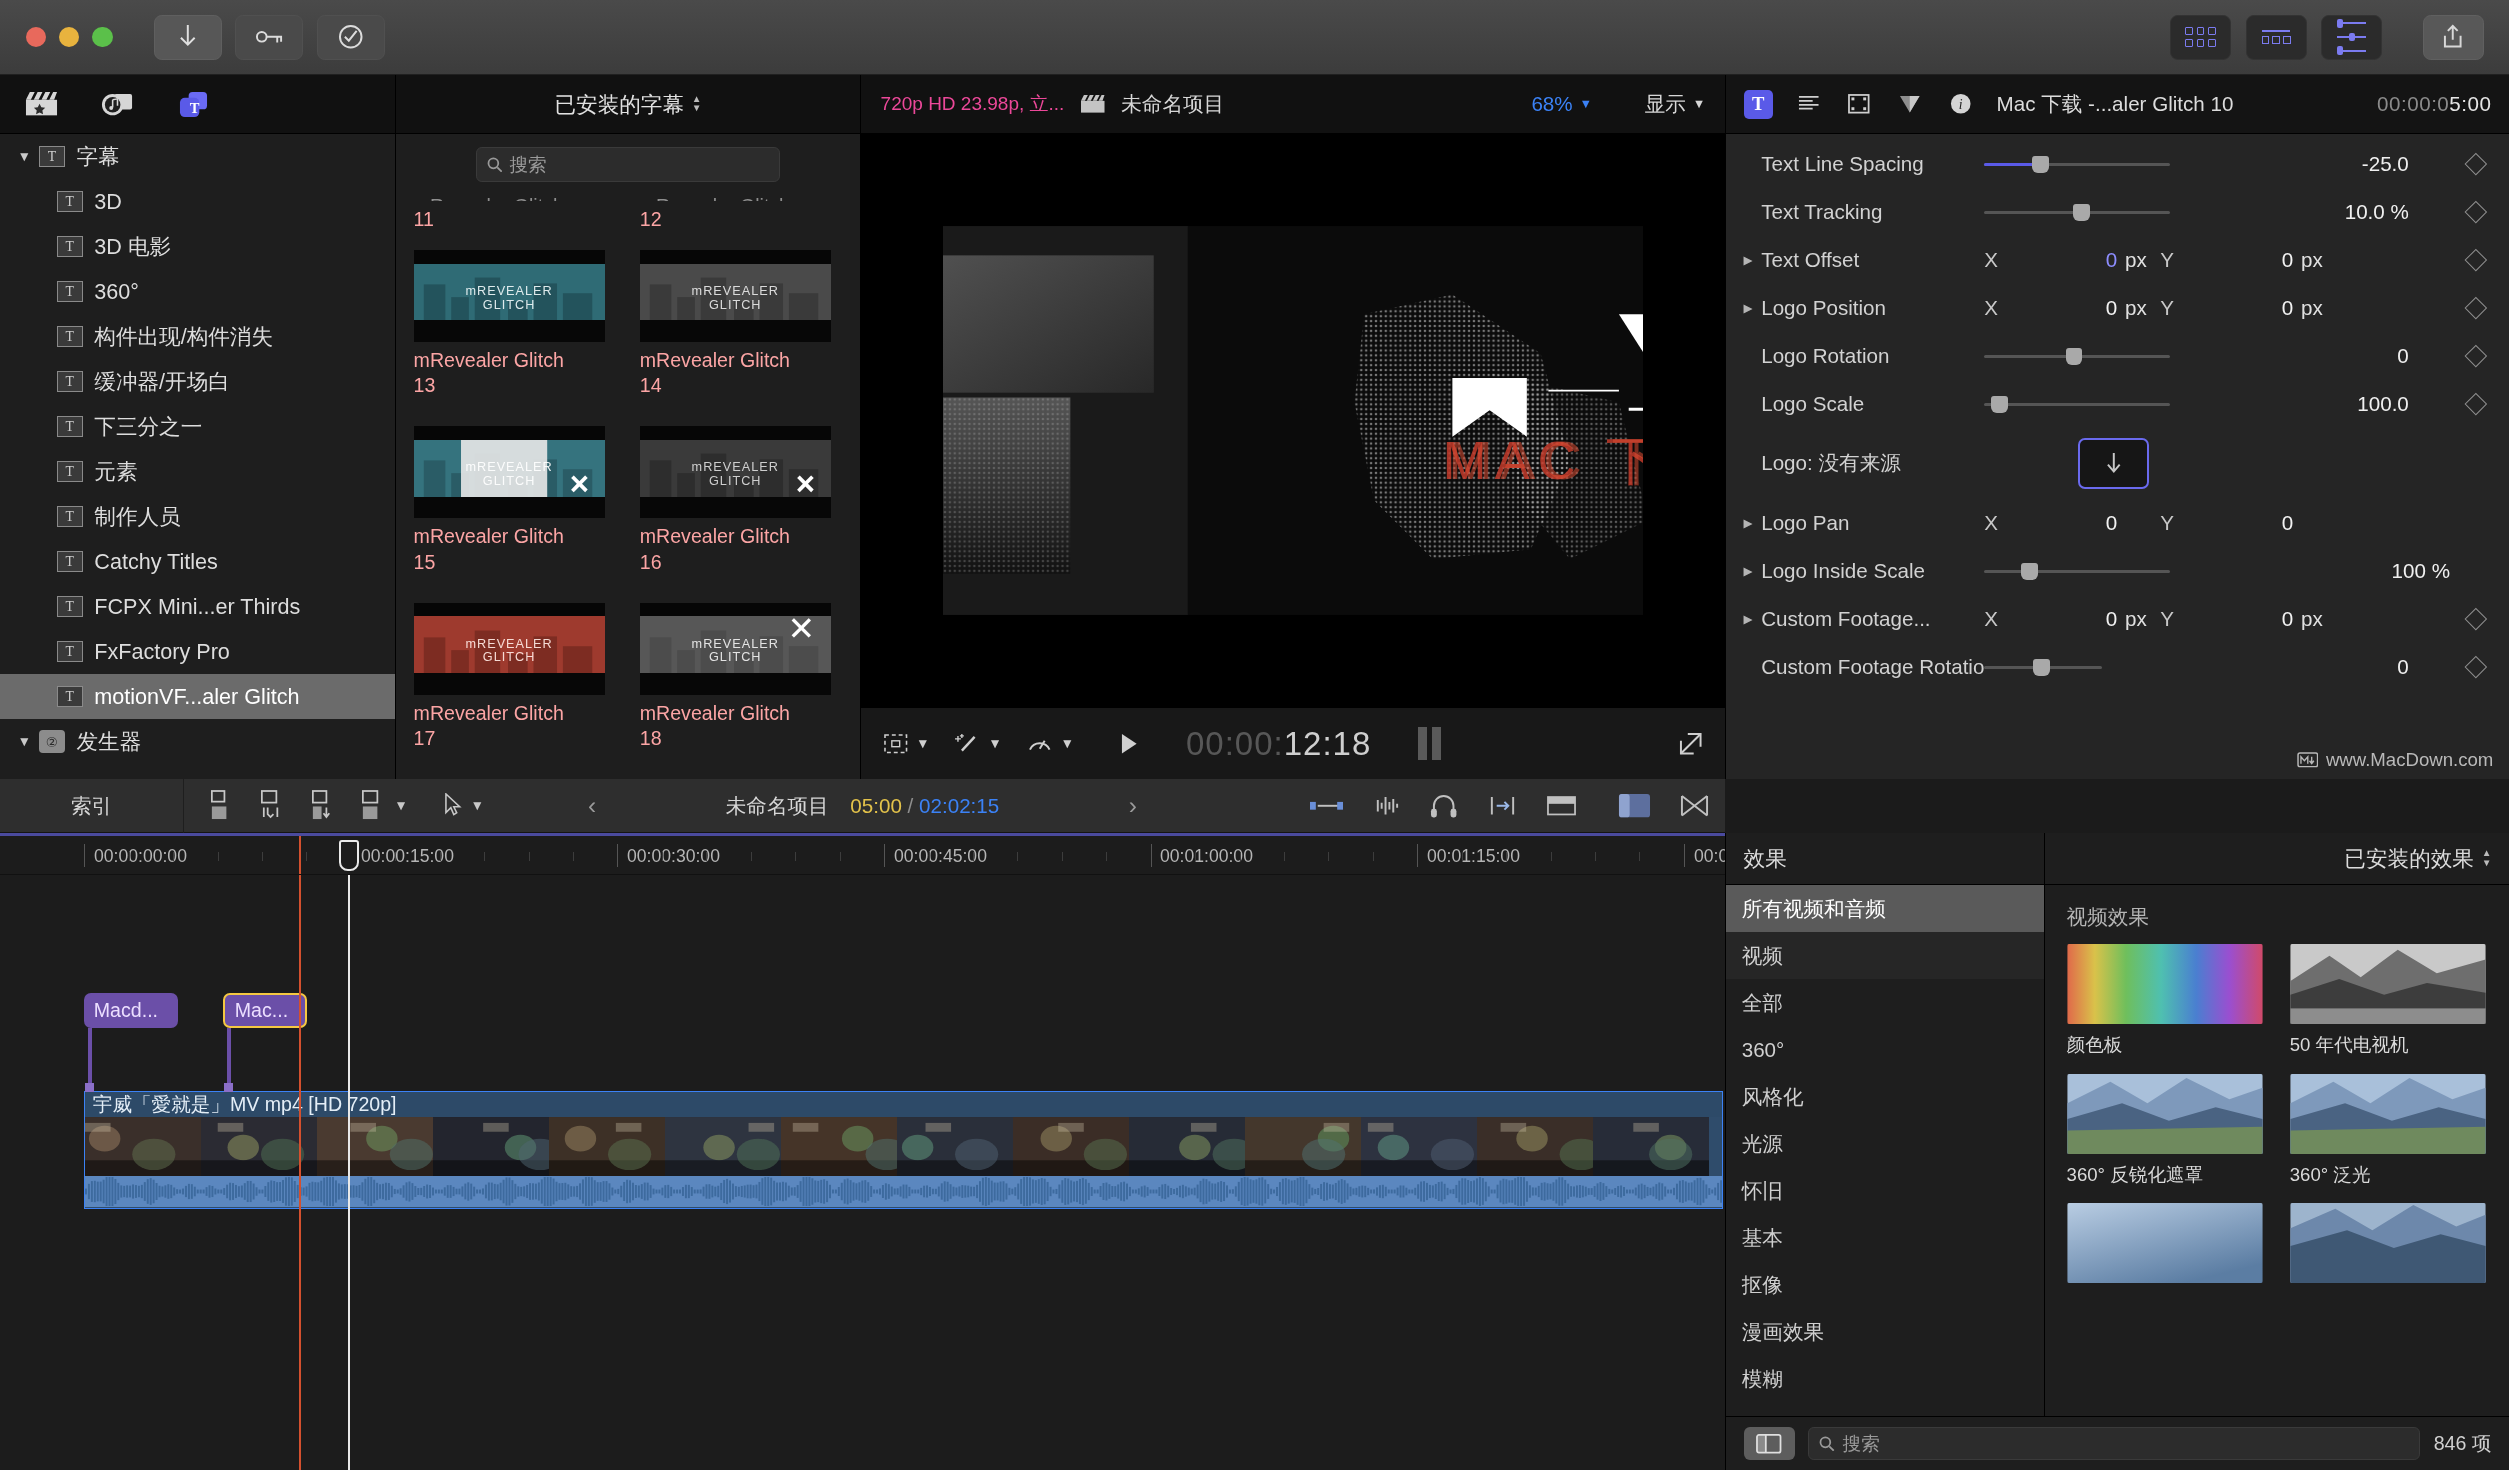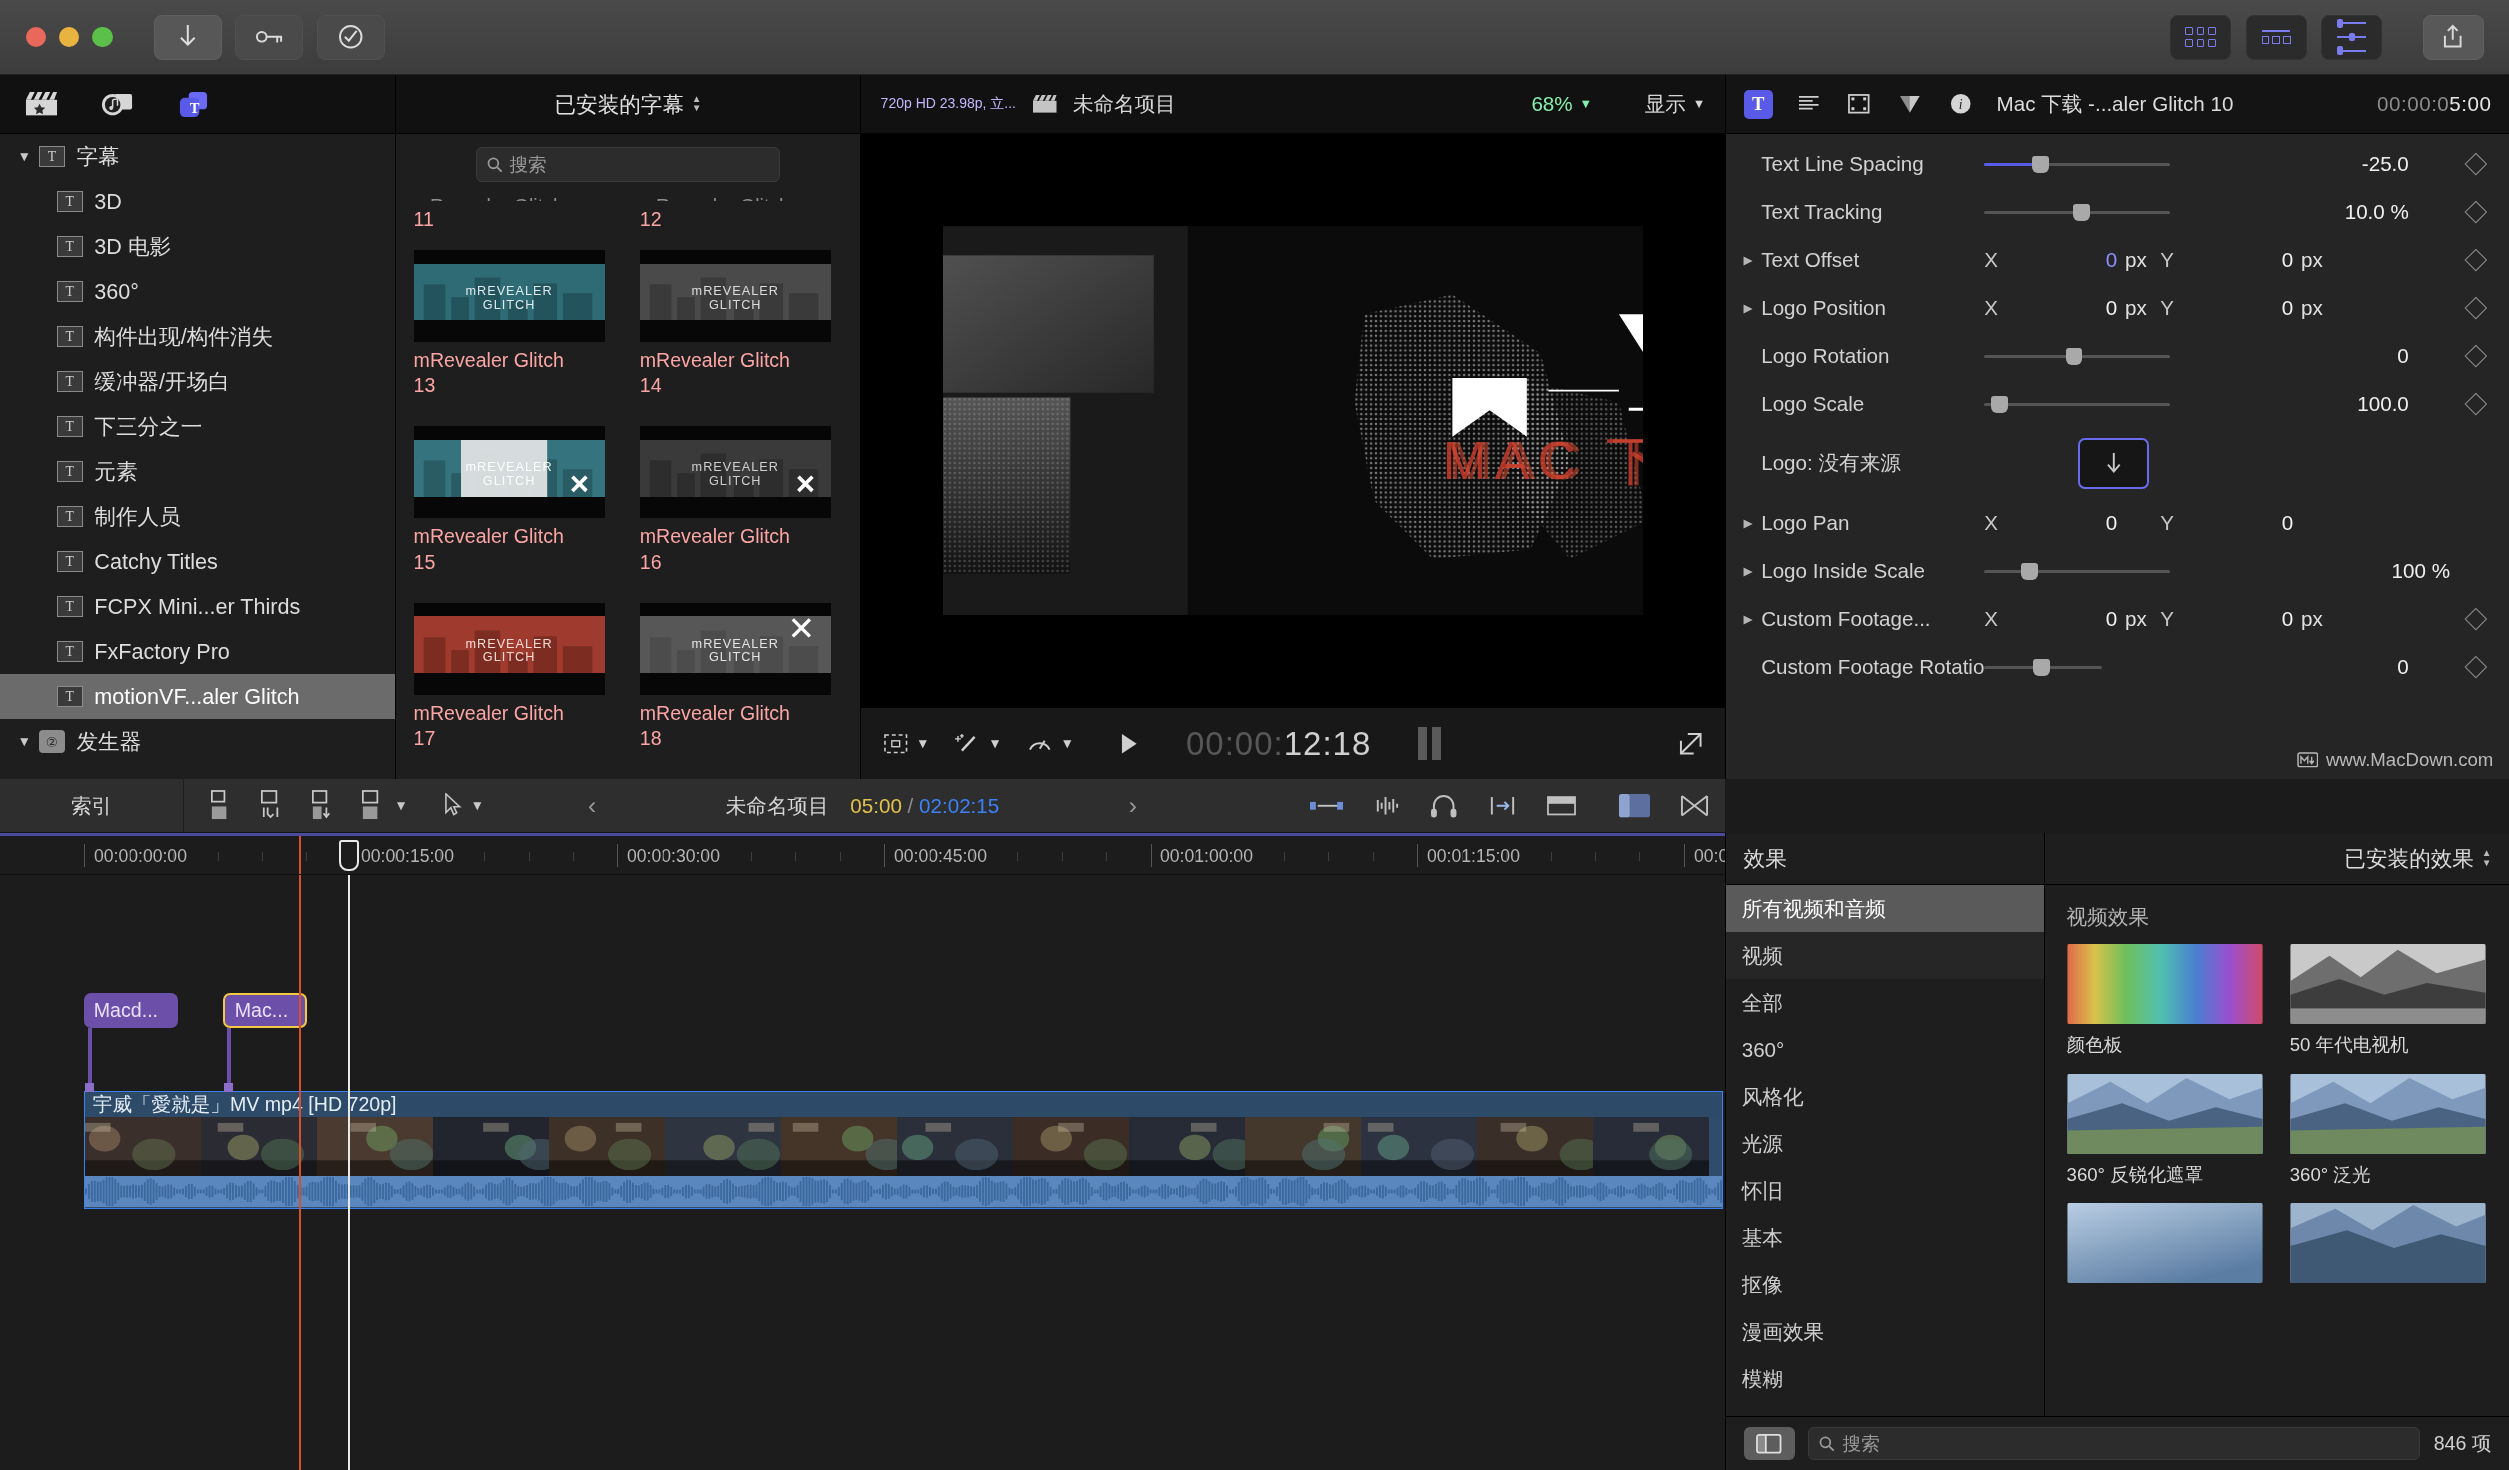--- a/index.html
+++ b/index.html
@@ -124,23 +124,23 @@
 
   
   .viewer {
     position: absolute; left: 861px; top: 75px; width: 864px; height: 704px;
     background: #1b1b1b;
   }
   .vw-head {
     height: 59px; display: flex; align-items: center; border-bottom: 1px solid #000;
     background: #111; padding: 0 19.6px; gap: 15.7px;
   }
-  .vw-fmt { font-size: 14px; color: #c4b5fd; }
+  .vw-fmt { font-size: 19px; color: #ec4899; }
   .vw-proj { font-size: 20.6px; color: #d7d7d7; }
-  .vw-zoom { font-size: 20.6px; color: #86efac; margin-left: auto; display:flex; align-items:center; gap:6.9px;}
+  .vw-zoom { font-size: 20.6px; color: #3b82f6; margin-left: auto; display:flex; align-items:center; gap:6.9px;}
   .vw-disp { font-size: 20.6px; color: #d7d7d7; display:flex; align-items:center; gap:6.9px; }
   .vw-canvas {
     position: absolute; left: 0; top: 59px; width: 864px; height: 573px;
     background: #000; display: flex; align-items: center; justify-content: center;
   }
   .vframe {
     position: relative; width: 700px; height: 389px; top: 0;
     background: #1d4ed8; overflow: hidden;
   }
   .vw-bar {

